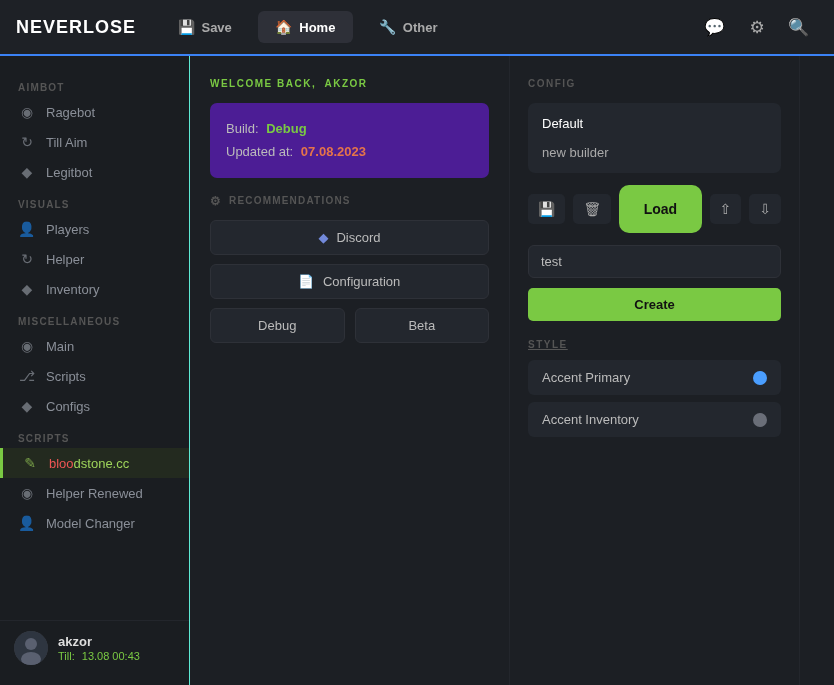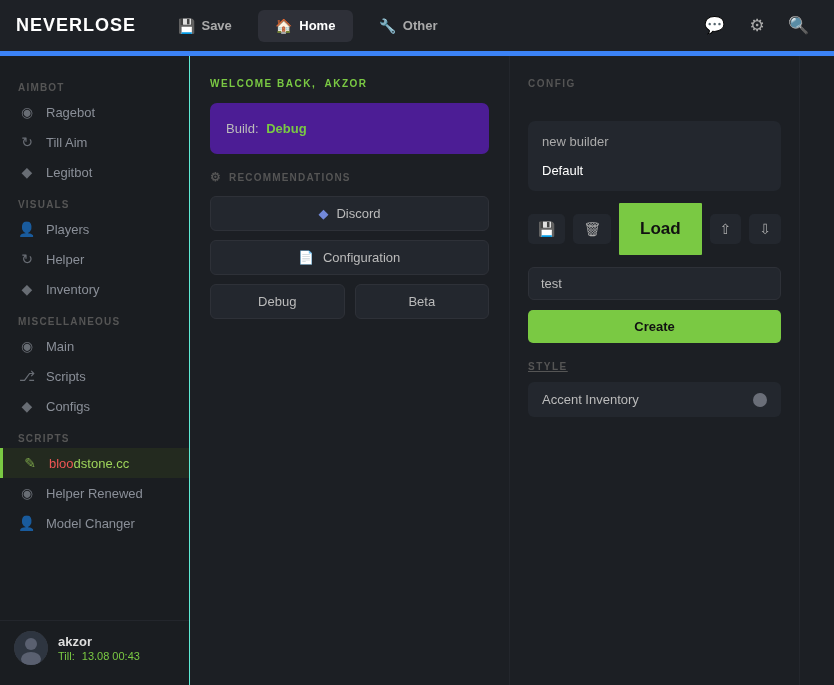--- a/index.html
+++ b/index.html
@@ -13,21 +13,21 @@
       font-size: 13px;
     }
 
     
     .topbar {
       display: flex;
       align-items: center;
       background: #1e2126;
       height: 56px;
       padding: 0 16px;
-      border-bottom: 5px solid #3b82f6;
+      border-bottom: 2px solid #3b82f6;
       gap: 8px;
     }
     .logo {
       color: #fff;
       font-weight: 900;
       font-size: 18px;
       letter-spacing: 1px;
       margin-right: 16px;
     }
     .nav-btn {
@@ -222,21 +222,21 @@
       width: 290px;
       padding: 22px 18px;
       border-right: 1px solid #23262c;
     }
     .config-section-label {
       font-size: 10px;
       font-weight: 700;
       letter-spacing: 1.5px;
       text-transform: uppercase;
       color: #555;
-      margin-bottom: 32px;
+      margin-bottom: 14px;
     }
     .config-list {
       background: #23272e;
       border-radius: 7px;
       padding: 6px 0;
       margin-bottom: 12px;
     }
     .config-list-item {
       padding: 7px 14px;
       color: #aaa;
@@ -268,23 +268,23 @@
       font-size: 14px;
       display: flex;
       align-items: center;
       justify-content: center;
     }
     .load-btn {
       flex: 1;
       background: #7ac943;
       color: #111;
       border: none;
-      border-radius: 1px;
-      font-weight: 700;
-      font-size: 17px;
+      border-radius: 10px;
+      font-weight: 700;
+      font-size: 14px;
       padding: 16px 0;
       cursor: pointer;
       transition: background 0.1s;
     }
 
     .config-input {
       width: 100%;
       background: #23272e;
       border: 1px solid #2e3138;
       border-radius: 6px;
@@ -453,20 +453,24 @@
       <div class="welcome-label">
         <span>WELCOME BACK,</span>
         <span style="color:#7ac943; margin-left:4px;">AKZOR</span>
       </div>
 
       <div class="info-card">
         <div>
           <span>Build:</span>
           <span class="highlight" style="margin-left:4px;">Debug</span>
         </div>
+        <div>
+          <span>Updated at:</span>
+          <span class="date-highlight" style="margin-left:4px;">07.08.2023</span>
+        </div>
       </div>
 
       <div class="section-label">
         <span style="font-size:12px;">⚙</span>
         <span>RECOMMENDATIONS</span>
       </div>
 
       <button class="rec-btn">
         <span class="discord-icon">◆</span>
         <span>Discord</span>
@@ -484,25 +488,25 @@
         <button class="rec-btn">
           <span>Beta</span>
         </button>
       </div>
     </div>
 
     <div class="config-panel">
       <div class="config-section-label">CONFIG</div>
 
       <div class="config-list">
+        <div class="config-list-item selected">
+          <span>Default</span>
+        </div>
         <div class="config-list-item new-builder">
           <span>new builder</span>
-        </div>
-        <div class="config-list-item selected">
-          <span>Default</span>
         </div>
       </div>
 
       <div class="config-toolbar">
         <button class="config-toolbar-icon-btn">
           <span>💾</span>
         </button>
         <button class="config-toolbar-icon-btn">
           <span>🗑</span>
         </button>
@@ -514,20 +518,24 @@
           <span>⇩</span>
         </button>
       </div>
 
       <input class="config-input" type="text" value="test" placeholder="test" style="">
 
       <button class="create-btn">Create</button>
 
       <div class="style-section-label">STYLE</div>
 
+      <div class="style-row">
+        <span>Accent Primary</span>
+        <span class="color-dot blue"></span>
+      </div>
 
       <div class="style-row">
         <span>Accent Inventory</span>
         <span class="color-dot gray"></span>
       </div>
 
     </div>
 
   </div>
 </div>

